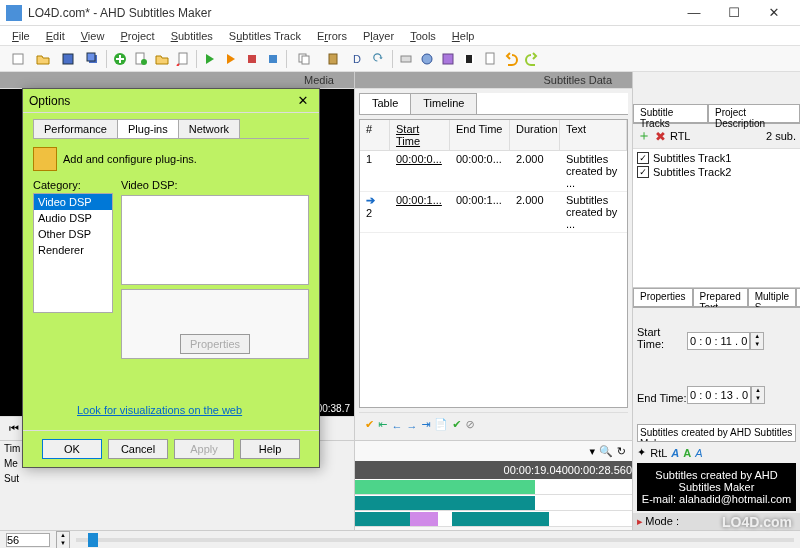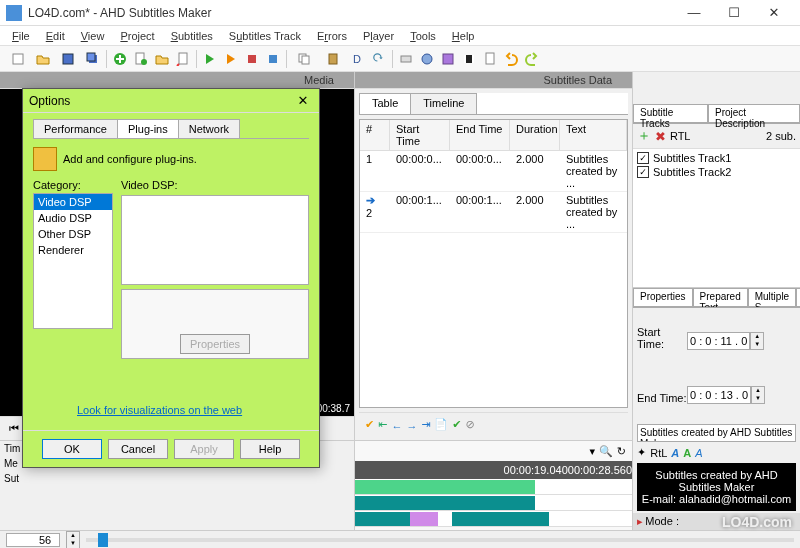--- a/index.html
+++ b/index.html
@@ -33,21 +33,21 @@
 .media-area { flex: 1; background: #000; min-height: 180px; position: relative; }
 .media-controls { height: 24px; background: #f0f0f0; border-top: 1px solid #ddd; display: flex; align-items: center; gap: 2px; padding: 0 4px; }
 
 
 .sub-tabs { display: flex; height: 22px; border-bottom: 1px solid #aaa; background:#fff;}
 .tab { padding: 3px 12px; border: 1px solid #aaa; background: #f0f0f0; border-bottom: none; margin-right: -1px; }
 .tab.active { background: #fff; }
 .data-table { flex: 1; background: #fff; border: 1px solid #aaa; margin: 4px; overflow: auto; }
 .thead { display: flex; background: #f5f5f5; border-bottom: 1px solid #ddd; }
 .th { padding: 3px 6px; border-right: 1px solid #ddd; font-size: 11px; }
-.c-idx{width:30px;} .c-st{width:60px;} .c-et{width:60px;} .c-dur{width:50px;} .c-txt{flex:1;}
+.c-idx{width:30px;} .c-st{width:60px;text-decoration:underline;} .c-et{width:60px;} .c-dur{width:50px;} .c-txt{flex:1;}
 .trow { display: flex; border-bottom: 1px solid #eee; }
 .td { padding: 2px 6px; font-size: 11px; }
 .trow .arrow { color: #1a6cc7; font-weight: bold; }
 
 .sub-toolbar { height: 24px; border-top: 1px solid #ddd; display: flex; align-items: center; gap: 4px; padding: 0 6px; margin: 0 4px 4px; }
 
 
 .tracks-tabs { display: flex; height: 20px; border-bottom: 1px solid #aaa; background:#f8f8f8;margin-top:32px;}
 .tracks-tab { padding: 2px 6px; border: 1px solid #aaa; background: #fff; font-size: 10px; }
 .tracks-bar { display: flex; align-items: center; gap: 4px; padding: 3px 4px; border-bottom: 1px solid #ddd; }
@@ -88,21 +88,21 @@
 .dlg-title span { flex: 1; font-size: 12px; }
 .dlg-close { width: 20px; text-align: center; font-size: 13px; }
 .dlg-body { flex: 1; padding: 6px 10px; display: flex; flex-direction: column; }
 .dlg-tabs { display: flex; border-bottom: 1px solid #aaa; }
 .dlg-tab { padding: 3px 10px; border: 1px solid #aaa; border-bottom: none; background: #f0f0f0; font-size: 11px; margin-right: -1px; }
 .dlg-tab.active { background: #fff; }
 .dlg-row { display: flex; align-items: center; gap: 6px; margin: 8px 0; }
 .dlg-icon { width: 24px; height: 24px; background: #f0c040; border: 1px solid #b08000; }
 .cols { display: flex; gap: 8px; flex: 1; }
 .cat-col { width: 80px; }
-.cat-list { border: 1px solid #aaa; height: 136px; background: #fff; }
+.cat-list { border: 1px solid #aaa; height: 120px; background: #fff; }
 .cat-item { padding: 2px 4px; font-size: 11px; }
 .cat-item.sel { background: #0078d7; color: #fff; }
 .dsp-col { flex: 1; display: flex; flex-direction: column; gap: 4px; }
 .dsp-list { border: 1px solid #aaa; height: 90px; background: #fff; }
 .dsp-prev { border: 1px solid #aaa; height: 70px; background: #f8f8f8; display:flex; align-items:flex-end; justify-content:center; padding-bottom:4px; }
 .dlg-link { color: #0066cc; text-decoration: underline; margin: 8px 0; font-size: 11px; display: inline-block; padding-left: 44px; }
 .dlg-btns { display: flex; gap: 6px; padding: 8px 10px; border-top: 1px solid #ddd; justify-content: center; }
 .btn { width: 60px; height: 20px; border: 1px solid #999; background: #f0f0f0; font-size: 11px; display:flex; align-items:center; justify-content:center; }
 .btn.primary { border: 1px solid #0078d7; }
 .btn.disabled { color: #aaa; }
@@ -414,21 +414,21 @@
       </div>
       <div class="mode-bar">
         <span style="color:#c33;">▸</span>
         <span>Mode :</span>
       </div>
     </div>
   </div>
 </div>
 
 <div class="zoom-bar">
-  <div style="border:1px solid #aaa;background:#fff;width:54px;text-align:center;padding-left:24px;">56</div>
+  <div style="border:1px solid #aaa;background:#fff;width:44px;">56</div>
   <div class="spinner">
       <div>▲</div>
       <div>▼</div>
     </div>
   <div class="zoom-track">
     <div class="zoom-thumb"></div>
   </div>
 </div>
 
 <div class="dialog">

